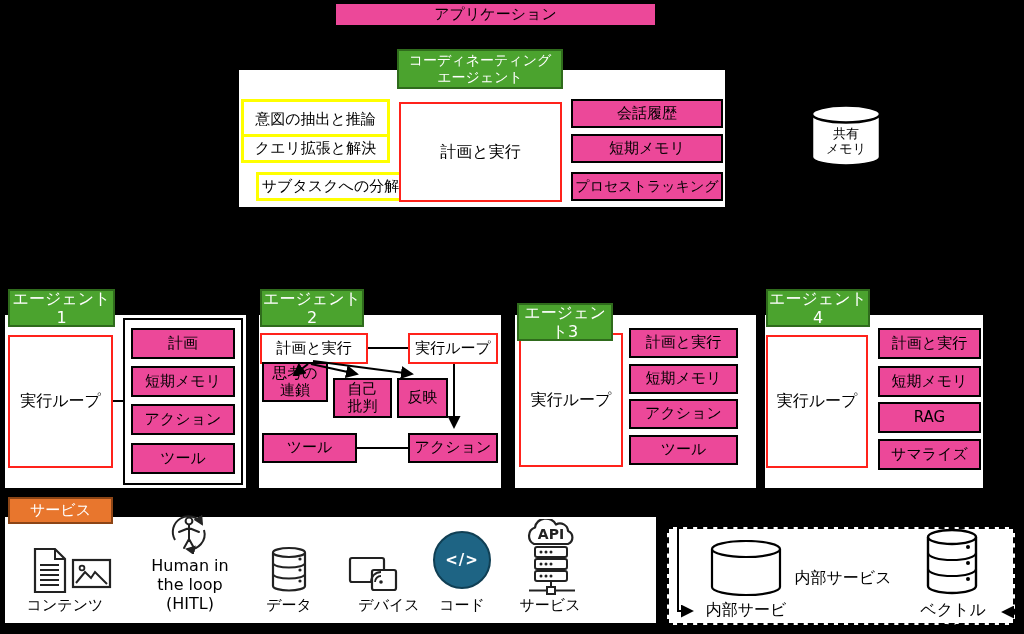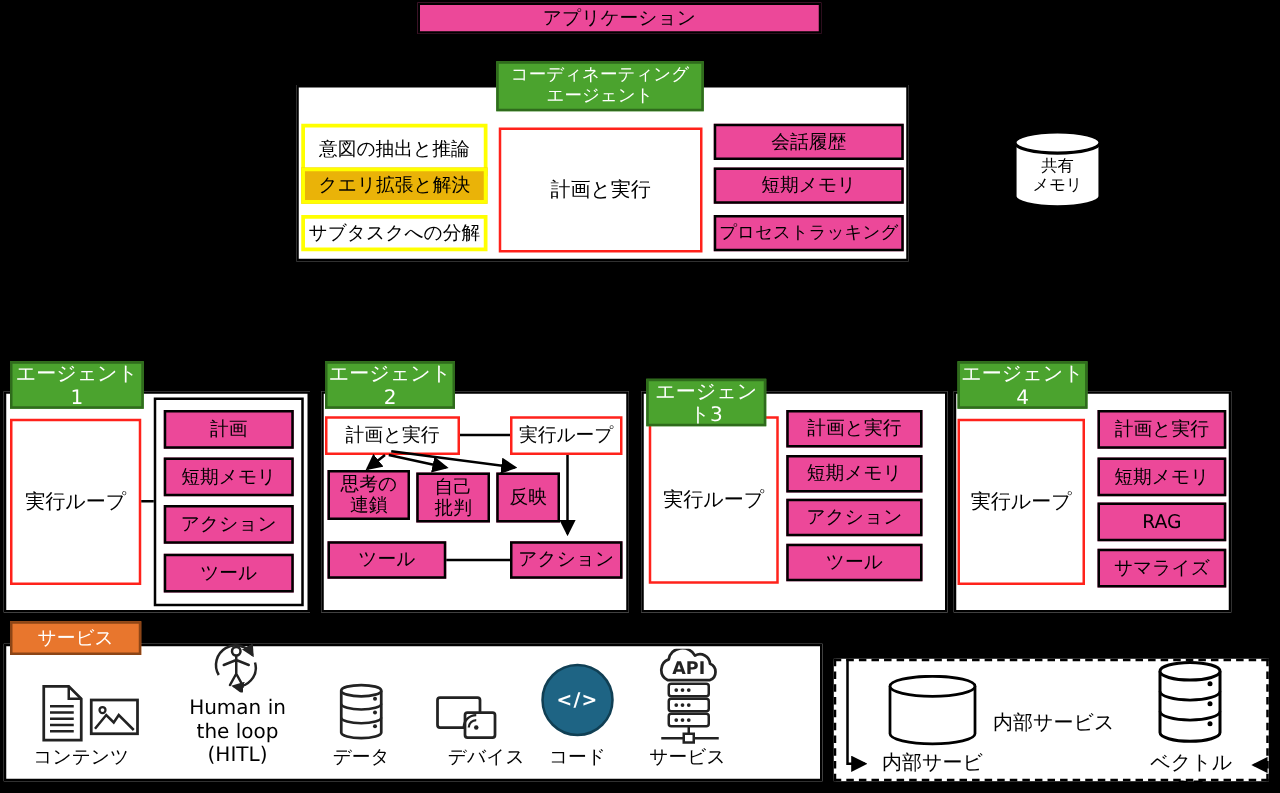--- a/index.html
+++ b/index.html
@@ -52,24 +52,24 @@
 
   <div class="abs box fs15" style="left:334px;top:2px;width:323px;height:25px">
     <span>アプリケーション</span>
   </div>
 
   <div class="abs panel" style="left:237px;top:68px;width:490px;height:141px"></div>
 
   <div class="abs yellowb box fs15" style="left:241px;top:99px;width:149px;height:42px;background:#fff">
     <span>意図の抽出と推論</span>
   </div>
-  <div class="abs yellowb box fs15" style="left:241px;top:134px;width:149px;height:29px;background:#eab308">
+  <div class="abs yellowb box fs15" style="left:241px;top:134px;width:149px;height:29px;background:#ffffff">
     <span>クエリ拡張と解決</span>
   </div>
-  <div class="abs yellowb box fs15" style="left:241px;top:172px;width:149px;height:29px;background:#fff">
+  <div class="abs yellowb box fs15" style="left:256px;top:172px;width:149px;height:29px;background:#fff">
     <span>サブタスクへの分解</span>
   </div>
 
   <div class="abs redb box fs16" style="left:399px;top:102px;width:163px;height:100px;background:#fff">
     <span>計画と実行</span>
   </div>
 
   <div class="abs box fs15" style="left:571px;top:99px;width:152px;height:29px">
     <span>会話履歴</span>
   </div>
@@ -119,21 +119,21 @@
     <span>エージェント1</span>
   </div>
 
   <div class="abs panel" style="left:257px;top:313px;width:246px;height:177px"></div>
   <div class="abs redb box fs15" style="left:260px;top:333px;width:108px;height:31px;background:#fff">
     <span>計画と実行</span>
     </div>
   <div class="abs redb box fs15" style="left:408px;top:333px;width:90px;height:31px;background:#fff">
     <span>実行ループ</span>
     </div>
-  <div class="abs box fs15" style="left:262px;top:376px;width:66px;height:40px">
+  <div class="abs box fs15" style="left:262px;top:362px;width:66px;height:40px">
     <div>
       <div>思考の</div>
       <div>連鎖</div>
     </div>
   </div>
   <div class="abs box fs15" style="left:333px;top:378px;width:59px;height:40px">
     <div>
       <div>自己</div>
       <div>批判</div>
     </div>

